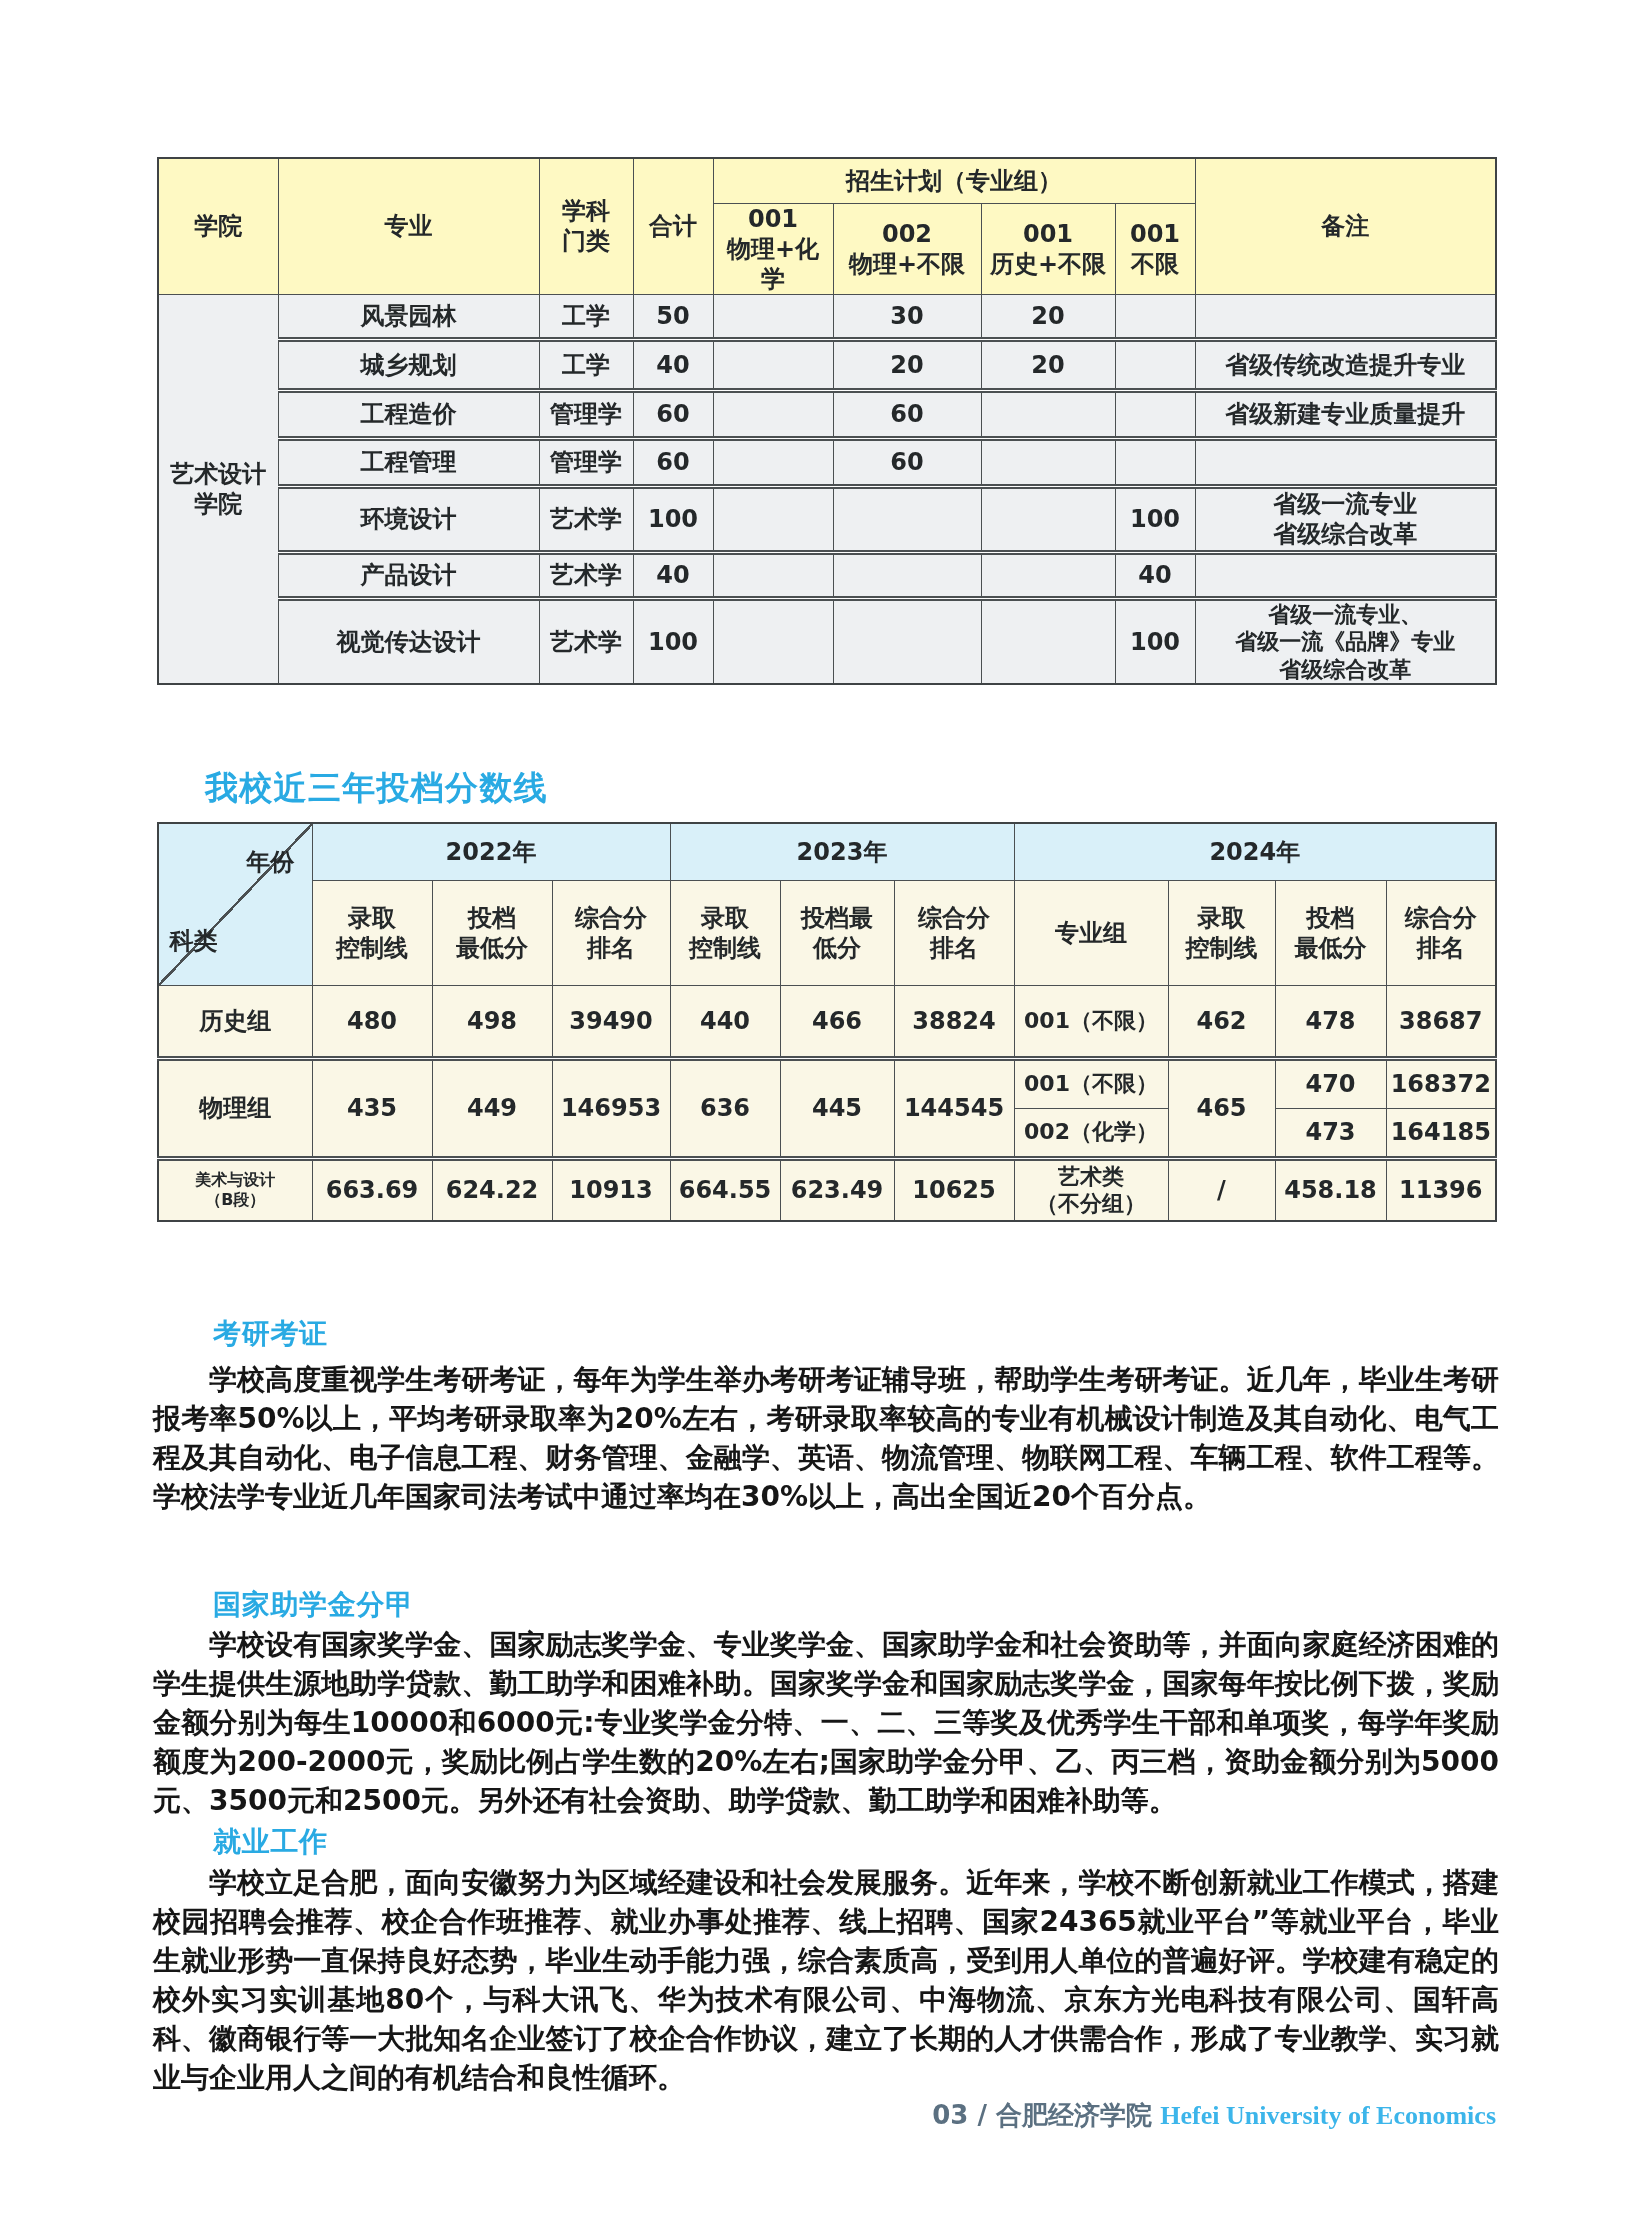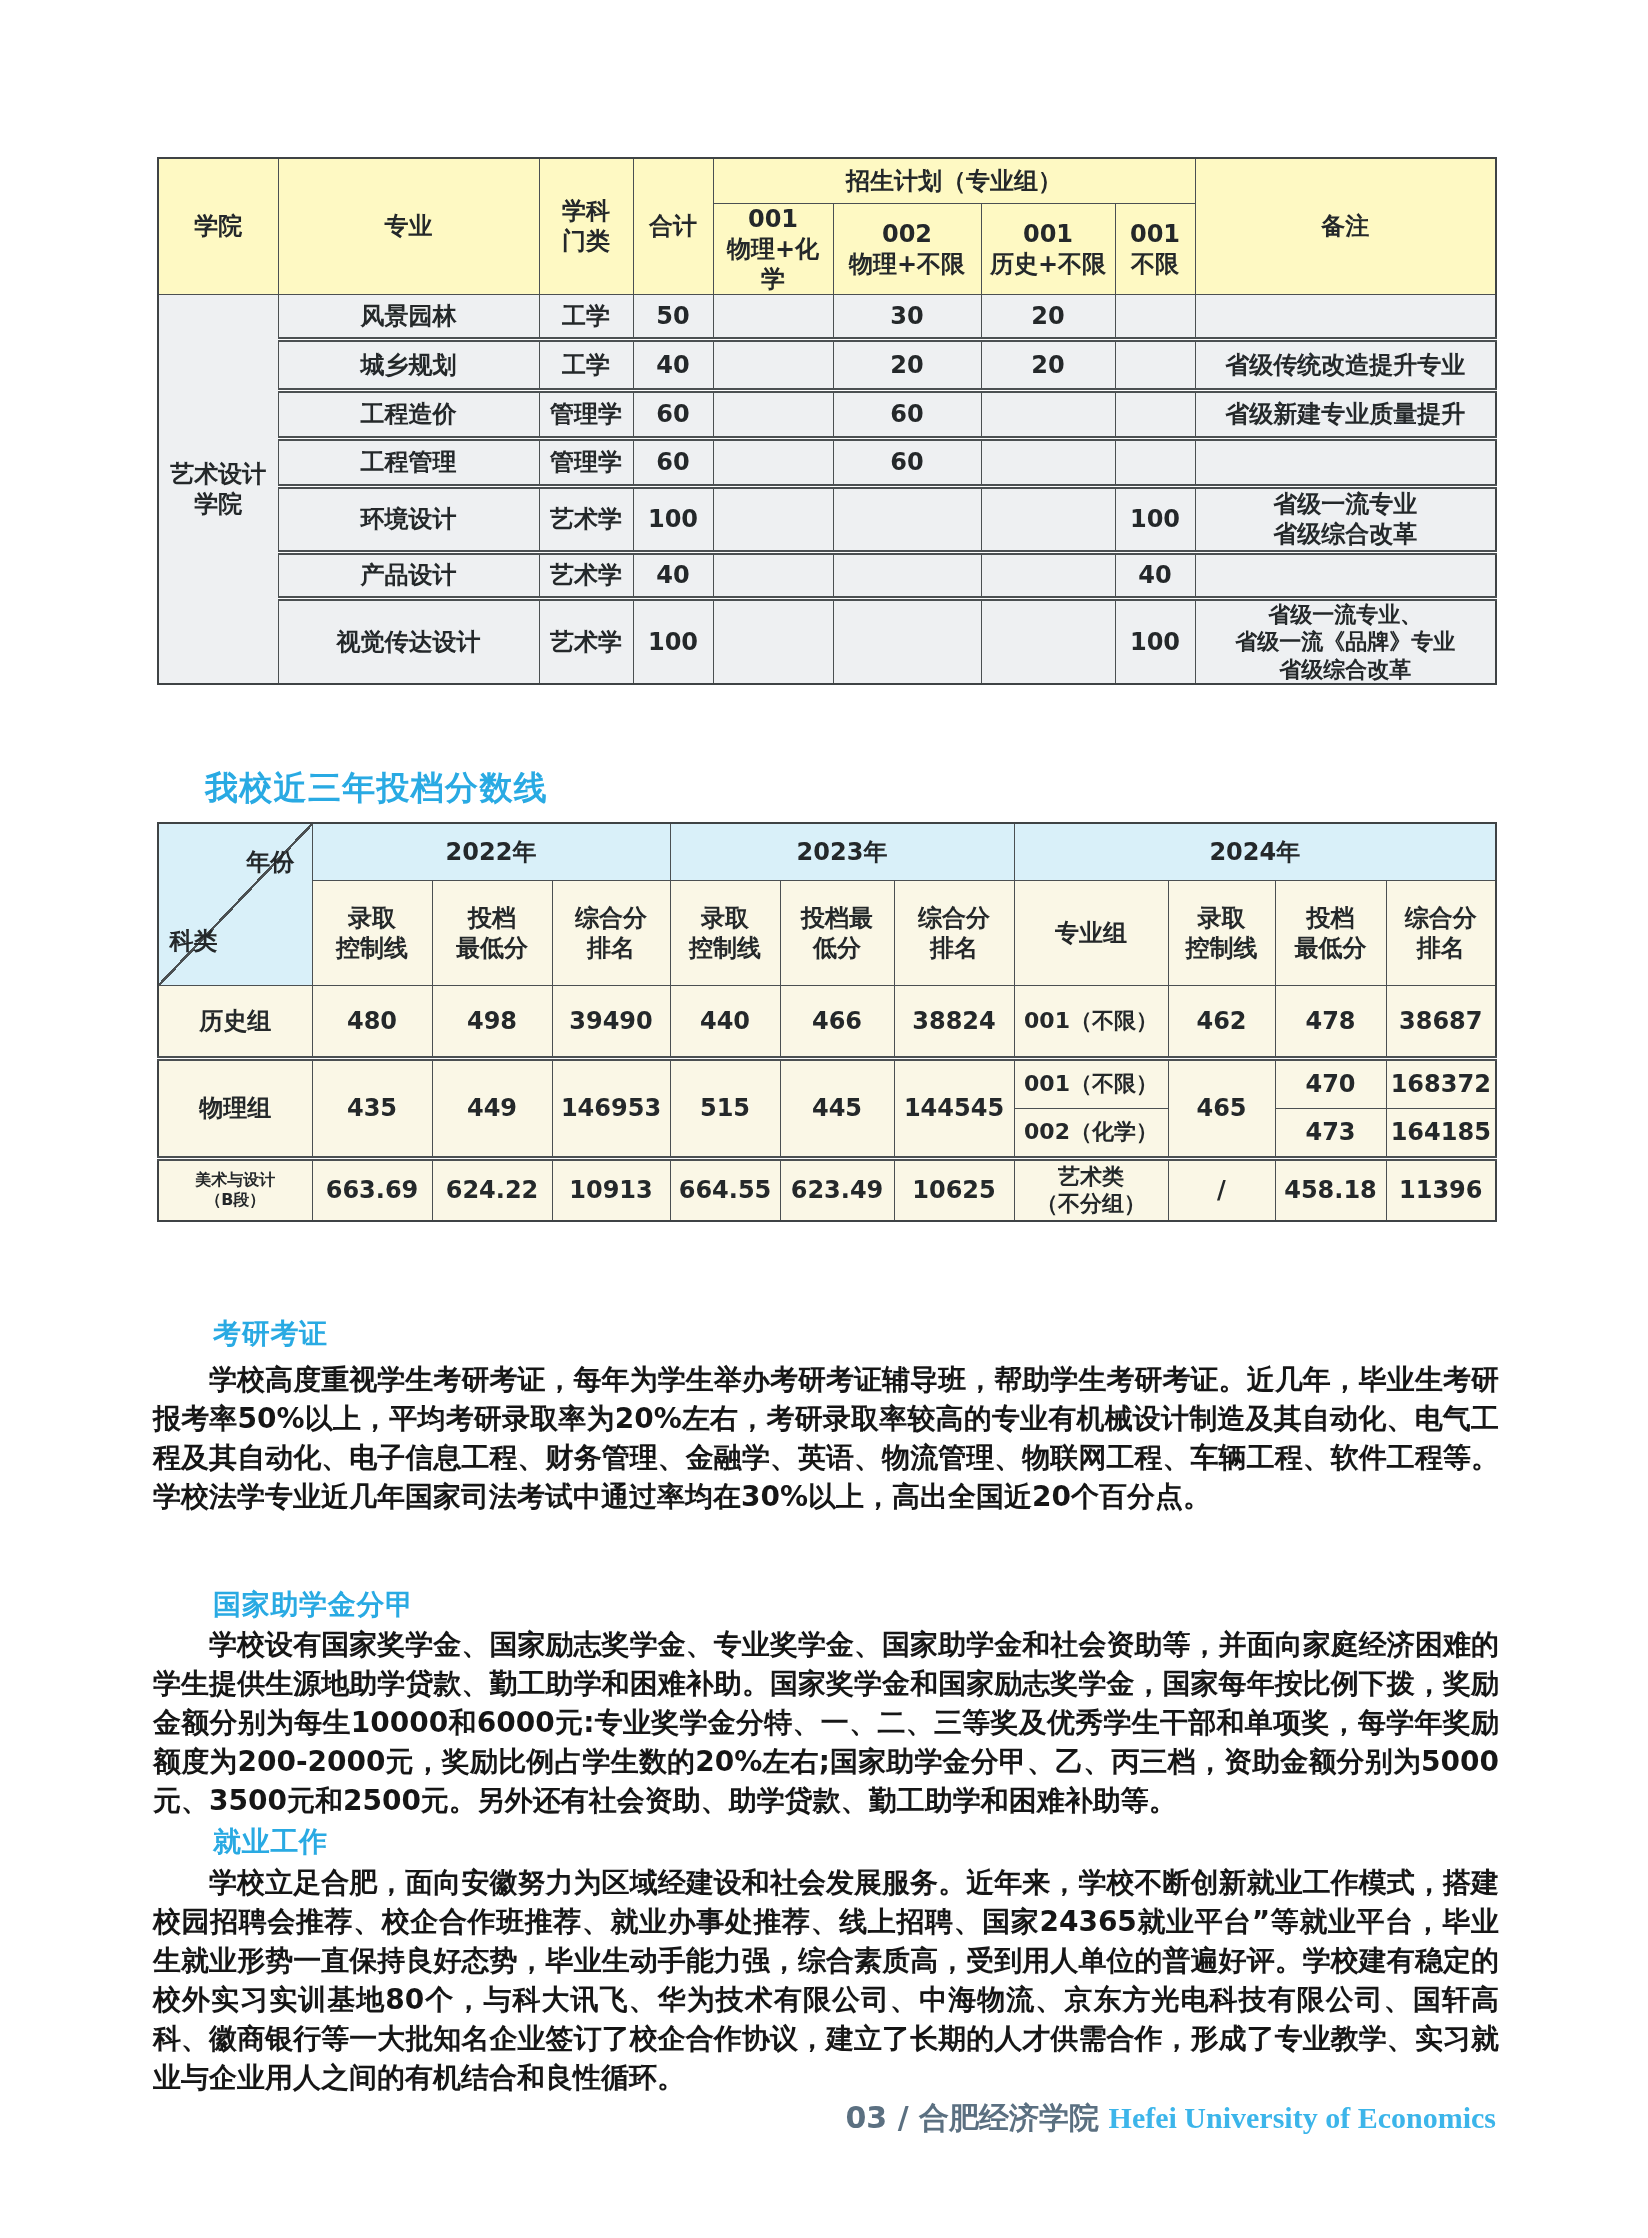--- a/index.html
+++ b/index.html
@@ -54,21 +54,21 @@
     font-size:28px; font-weight:600; color:#161616;
     line-height:39px; text-align:justify; text-indent:2em;
   }
   #sec1-h { top:1315px; }  #sec1-b { top:1360px; }
   #sec2-h { top:1586px; }  #sec2-b { top:1625px; }
   #sec3-h { top:1823px; }  #sec3-b { top:1863px; }
 
   
   #footer {
     position:absolute; top:2098px; right:153px;
-    font-size:30px; white-space:nowrap;margin-left:12px;
+    font-size:26px; white-space:nowrap;margin-left:12px;
   }
   #footer .pg { color:#5b7081; font-weight:600; }
   #footer .en { color:#3cb5ea; font-family:"Liberation Serif", serif; font-weight:600; }
 </style>
 </head>
 <body>
 
 <div id="page">
 
   <table id="t1" class="tbl">
@@ -241,21 +241,21 @@
       <td style="font-size:22px">001（不限）</td>
       <td>462</td>
       <td>478</td>
       <td>38687</td>
     </tr>
     <tr class="dbl" style="height:50px">
       <td rowspan="2">物理组</td>
       <td rowspan="2">435</td>
       <td rowspan="2">449</td>
       <td rowspan="2">146953</td>
-      <td rowspan="2">515</td>
+      <td rowspan="2">636</td>
       <td rowspan="2">445</td>
       <td rowspan="2">144545</td>
       <td style="font-size:22px">001（不限）</td>
       <td rowspan="2">465</td>
       <td>470</td>
       <td>168372</td>
     </tr>
     <tr style="height:50px">
       <td style="font-size:22px">002（化学）</td>
       <td>473</td>

